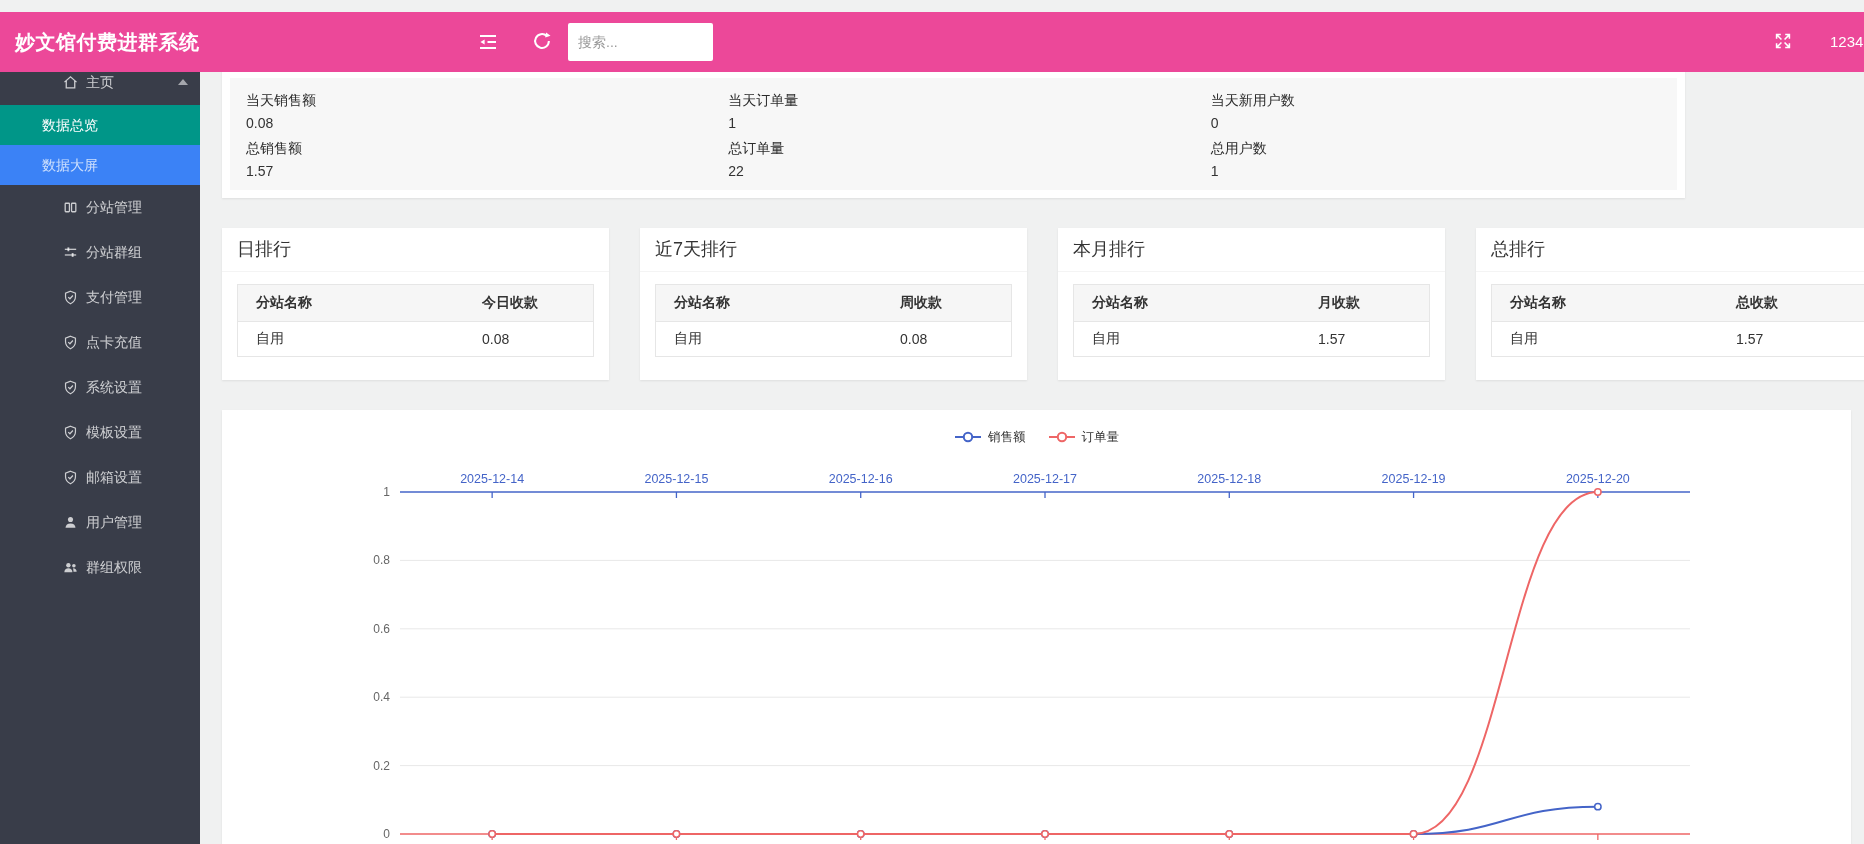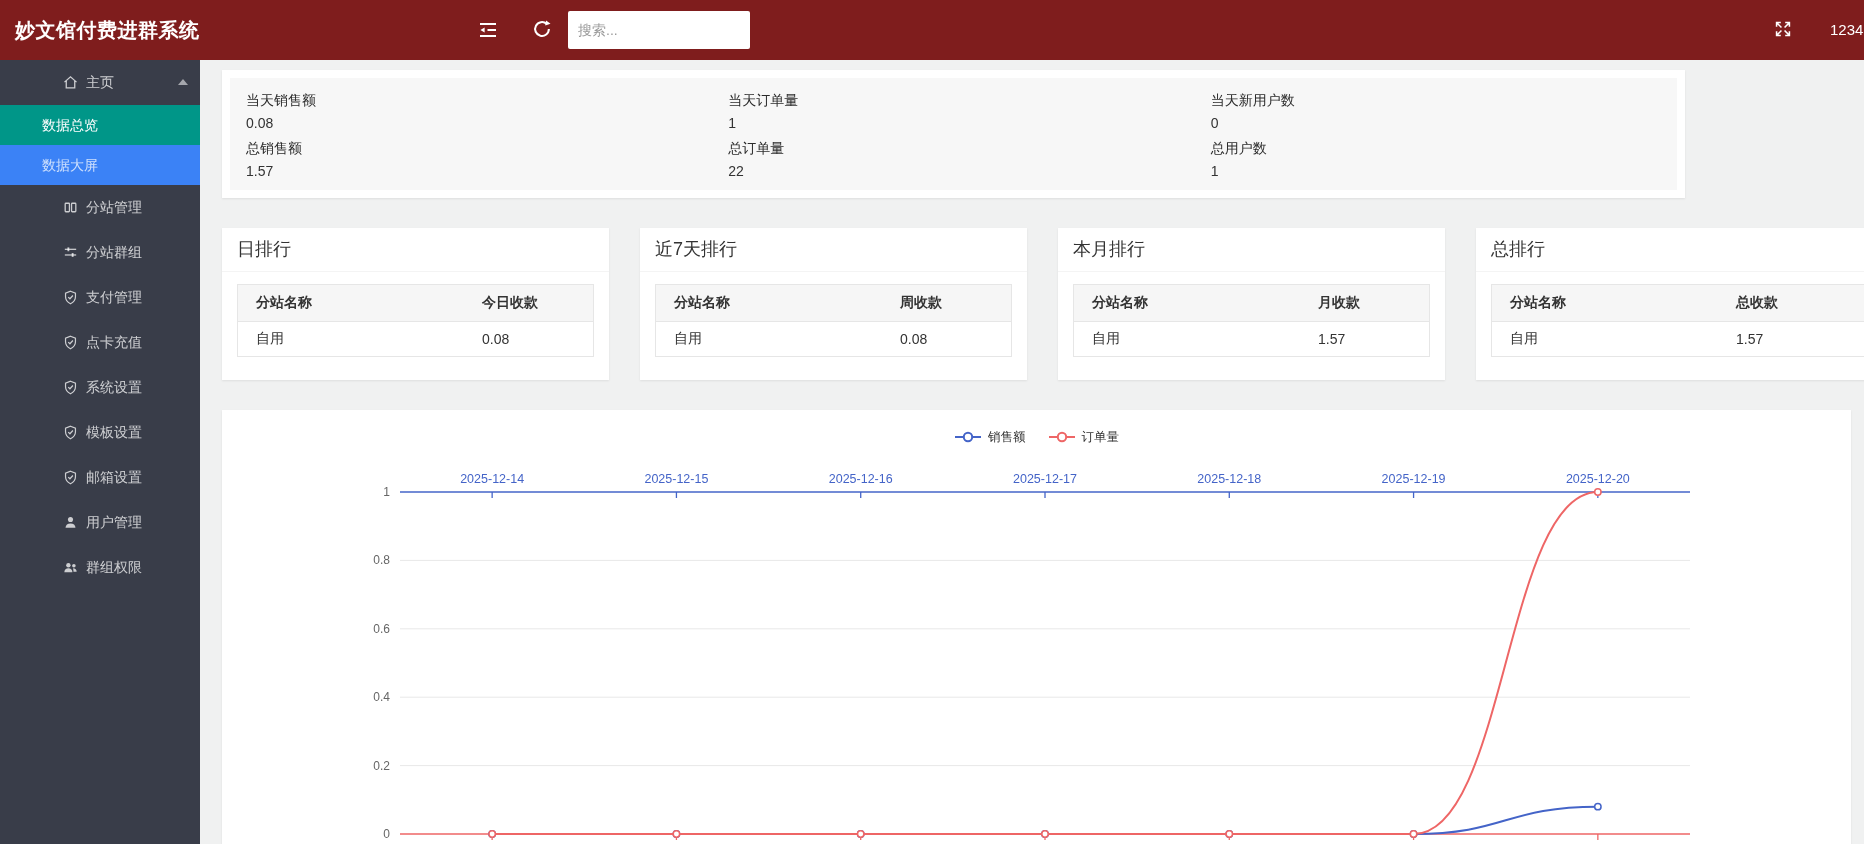--- a/index.html
+++ b/index.html
@@ -2,28 +2,28 @@
 <html><head>
 <meta charset="utf-8">
 <style>
   html,body{margin:0;padding:0;}
   body{
     width:1864px;height:844px;overflow:hidden;position:relative;
     font-family:"Liberation Sans","DejaVu Sans",sans-serif;
     background:#f0f1f1;color:#333;
   }
   
-  .header{position:absolute;top:0;left:0;width:1864px;height:60px;background:#7f1d1d;z-index:10;}
+  .header{position:absolute;top:12px;left:0;width:1864px;height:60px;background:#ec4899;z-index:10;}
   .app-title{position:absolute;left:15px;top:0;line-height:60px;color:#fff;font-size:20px;font-weight:700;letter-spacing:.5px;}
   .hicon{position:absolute;top:18px;width:24px;height:24px;color:#fff;cursor:pointer;}
   .hicon svg{display:block;}
   .icon-menu{left:476px;}
   .icon-refresh{left:531px;}
   .icon-full{left:1772px;}
-  .search-box{position:absolute;left:568px;top:11px;width:182px;height:38px;background:#fff;border:none;border-radius:2px;
+  .search-box{position:absolute;left:568px;top:11px;width:145px;height:38px;background:#fff;border:none;border-radius:2px;
     padding:16px 10px;font-size:14px;color:#333;box-sizing:border-box;font-family:inherit;}
   .search-box::placeholder{color:#9a9a9a;}
   .username{position:absolute;left:1830px;top:0;line-height:60px;color:#fff;font-size:15px;white-space:nowrap;cursor:pointer;}
   
   .sidebar{position:absolute;top:60px;left:0;width:200px;height:784px;background:#393D49;z-index:9;}
   .s-item{position:relative;height:45px;line-height:45px;color:rgba(255,255,255,.75);font-size:14px;cursor:pointer;margin-left:44px;}
   .s-item .s-icon{position:absolute;left:18px;top:14px;width:17px;height:17px;}
   .s-item .s-icon svg{display:block;width:17px;height:17px;}
   .s-item .s-label{margin-left:42px;}
   .s-item .s-arrow{position:absolute;right:12px;top:19px;width:0;height:0;

